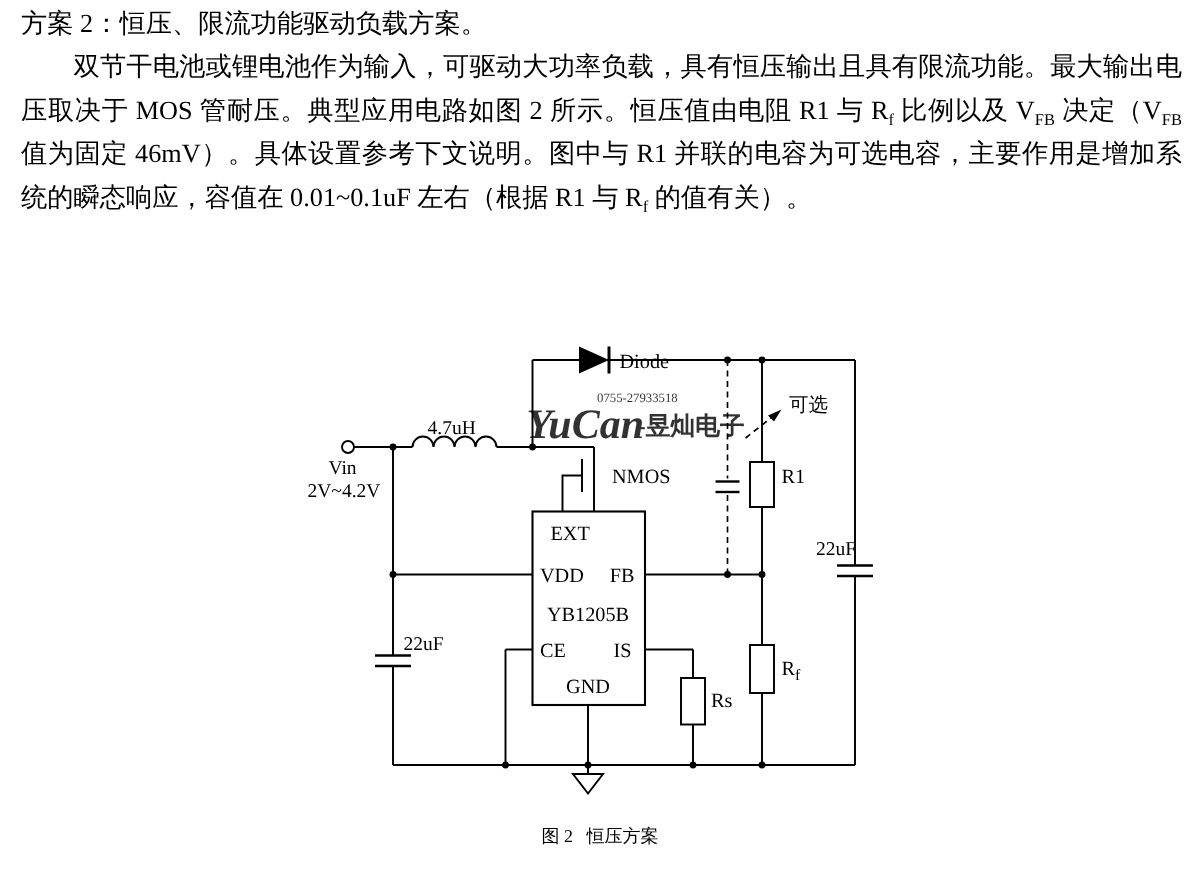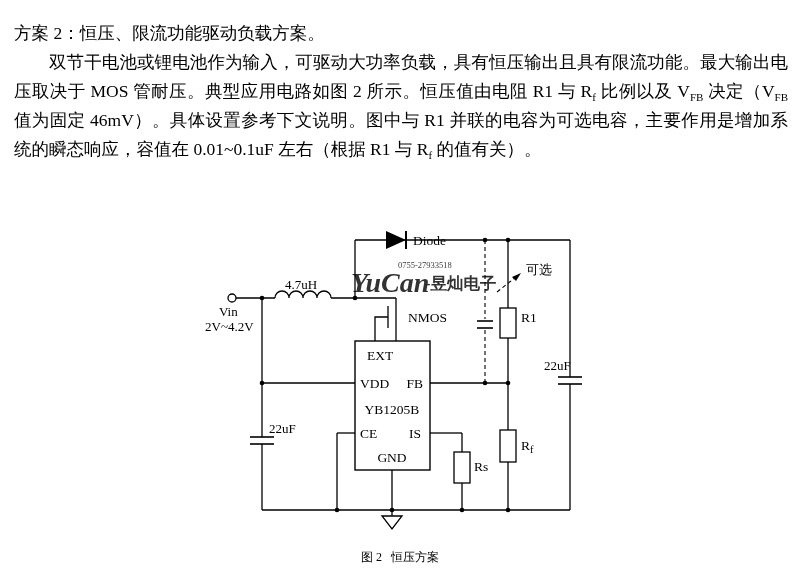--- a/index.html
+++ b/index.html
@@ -1,21 +1,21 @@
 <!DOCTYPE html>
 <html><head>
 <meta charset="utf-8">
 <style>
   html,body{margin:0;padding:0;background:#fff;}
   .page{
     position:relative;width:800px;height:579px;background:#fff;overflow:hidden;
     font-family:"Liberation Serif","DejaVu Serif",serif;color:#000;
   }
   .textblock{
-    position:absolute;left:14px;top:19px;width:774px;
+    position:absolute;left:14px;top:1px;width:774px;
     font-size:17.5px;line-height:29px;text-align:justify;
   }
   .title{margin:0;}
   .para{margin:0;text-indent:2em;}
   .sub{font-size:11px;vertical-align:-4px;line-height:0;}
   .caption{
     position:absolute;left:0;top:549px;width:800px;text-align:center;
     font-size:12px;white-space:pre;
   }
   svg.circuit{position:absolute;left:0;top:0;}

